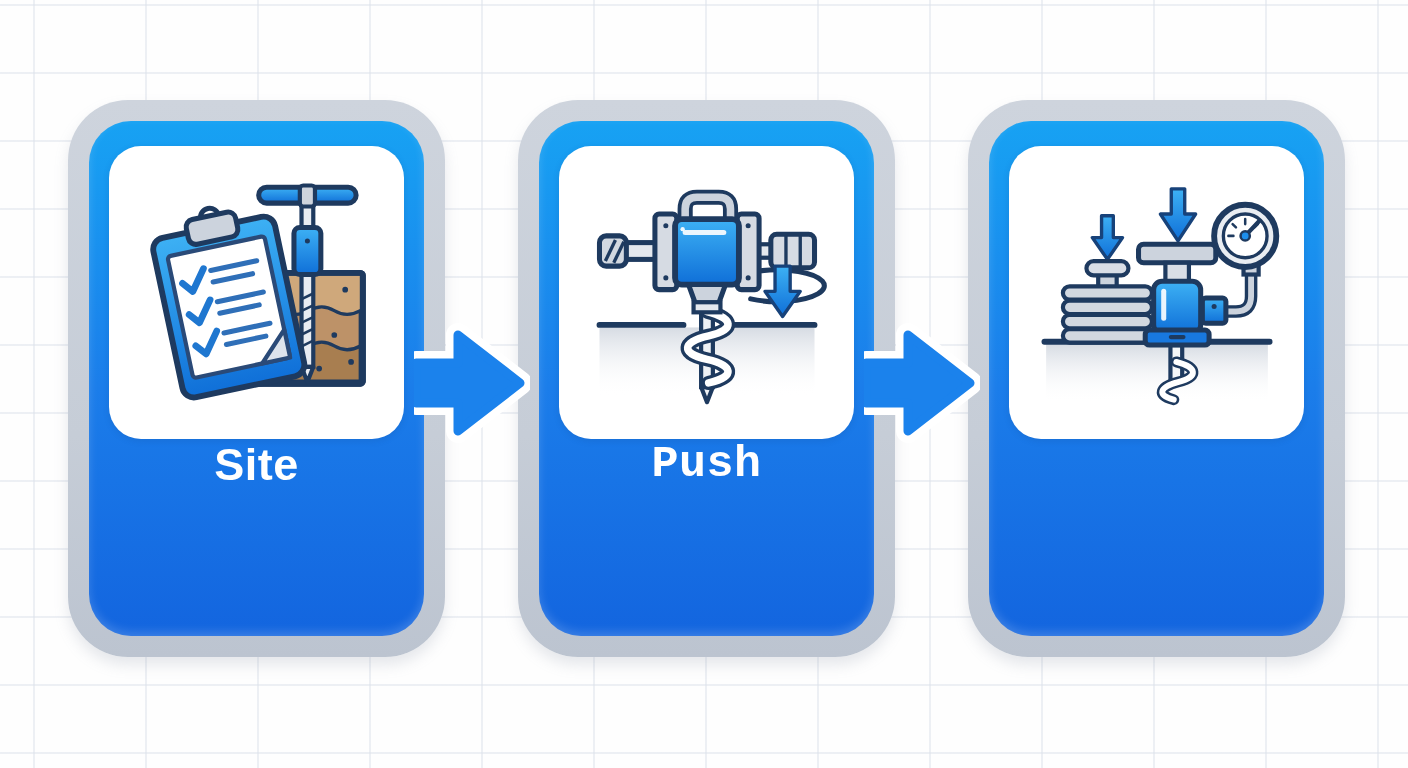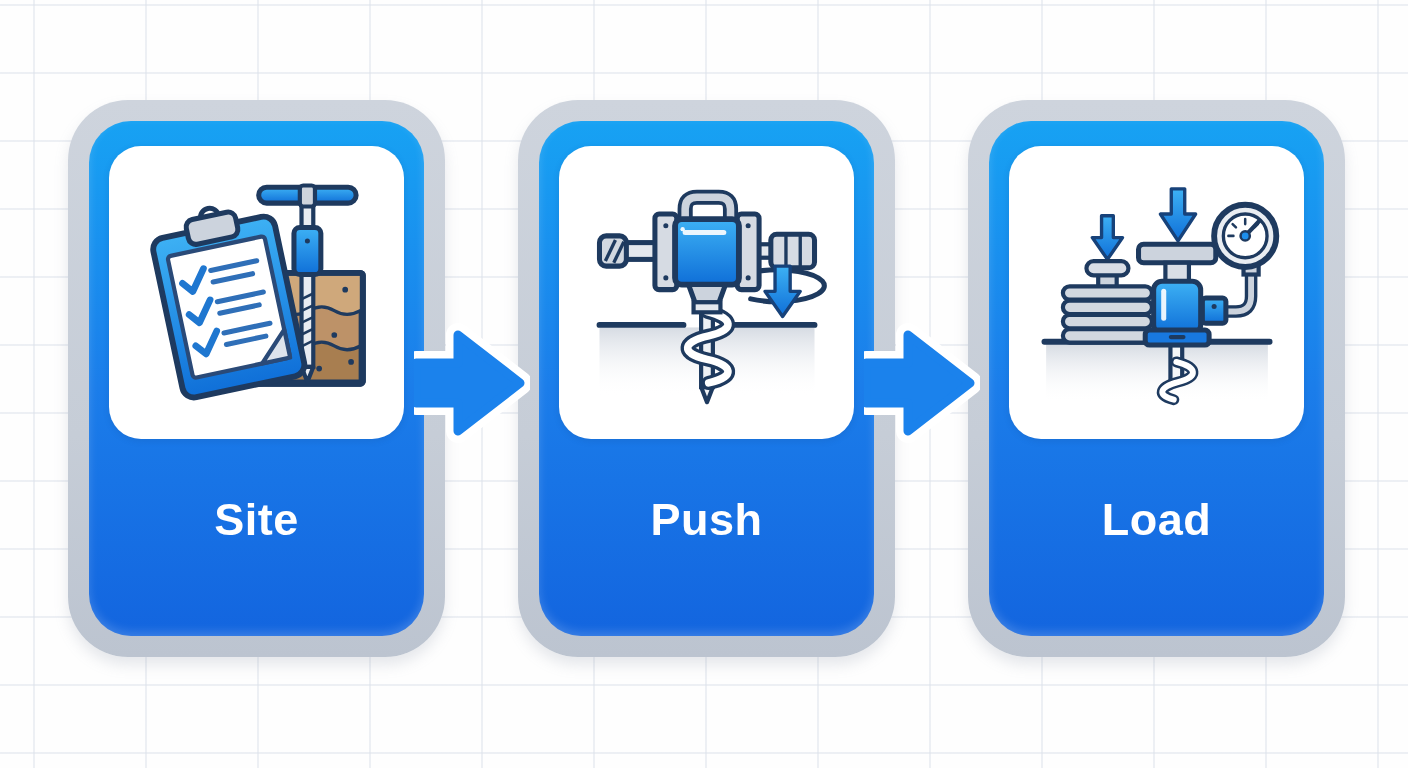--- a/index.html
+++ b/index.html
@@ -28,27 +28,27 @@
     box-shadow:inset 0 -4px 10px rgba(255,255,255,.18);
     padding:25px 20px 20px 20px;box-sizing:border-box;
     display:flex;flex-direction:column;align-items:center;
   }
   .icon-panel{
     width:295px;height:293px;background:#ffffff;border-radius:32px;
     display:flex;align-items:center;justify-content:center;flex:0 0 auto;
     box-shadow:0 2px 6px rgba(20,70,140,.18);
   }
   .card-title{
-    flex:1;display:flex;flex-direction:column;justify-content:center;
+    flex:1;display:flex;flex-direction:row;justify-content:center;
     text-align:left;color:#ffffff;font-weight:bold;
     font-size:45px;line-height:1.17;letter-spacing:.5px;
     padding-bottom:14px;
   }
   .connector{position:absolute;top:322px;width:116px;height:122px;z-index:6;}
-  #card-1{left:68px;} #card-2{left:518px;} #card-3{left:968px;}
+  #card-1{left:68px;} #card-2{left:518px;font-family:Liberation Mono, monospace;} #card-3{left:968px;}
   #connector-1{left:414px;} #connector-2{left:864px;}
   svg{display:block;}
 </style>
 </head>
 <body>
 
 <div class="stage">
 
   <div class="step-card" id="card-1">
     <div class="card-inner">
@@ -246,21 +246,20 @@
               <line x1="240" y1="68" x2="244" y2="72"></line>
               <line x1="270" y1="68" x2="266" y2="72"></line>
               <line x1="235" y1="82" x2="241" y2="82"></line>
             </g>
             <line x1="255" y1="82" x2="272" y2="64" stroke="#1e3a5f" stroke-width="5" stroke-linecap="round"></line>
             <circle cx="255" cy="82" r="5.5" fill="#1e8fec" stroke="#1e3a5f" stroke-width="3"></circle>
           </g>
         </svg>
       </div>
       <div class="card-title">
-        <span>Load</span>
       </div>
     </div>
   </div>
 
   <svg class="connector" id="connector-1" viewBox="0 0 116 122">
     <path d="M2,41 H44 V13 L106,61 L44,109 V81 H2 Z" fill="none" stroke="#ffffff" stroke-width="24" stroke-linejoin="round"></path>
     <path d="M2,41 H44 V13 L106,61 L44,109 V81 H2 Z" fill="#1b82ec" stroke="#1b82ec" stroke-width="9" stroke-linejoin="round"></path>
   </svg>
   <svg class="connector" id="connector-2" viewBox="0 0 116 122">
     <path d="M2,41 H44 V13 L106,61 L44,109 V81 H2 Z" fill="none" stroke="#ffffff" stroke-width="24" stroke-linejoin="round"></path>

